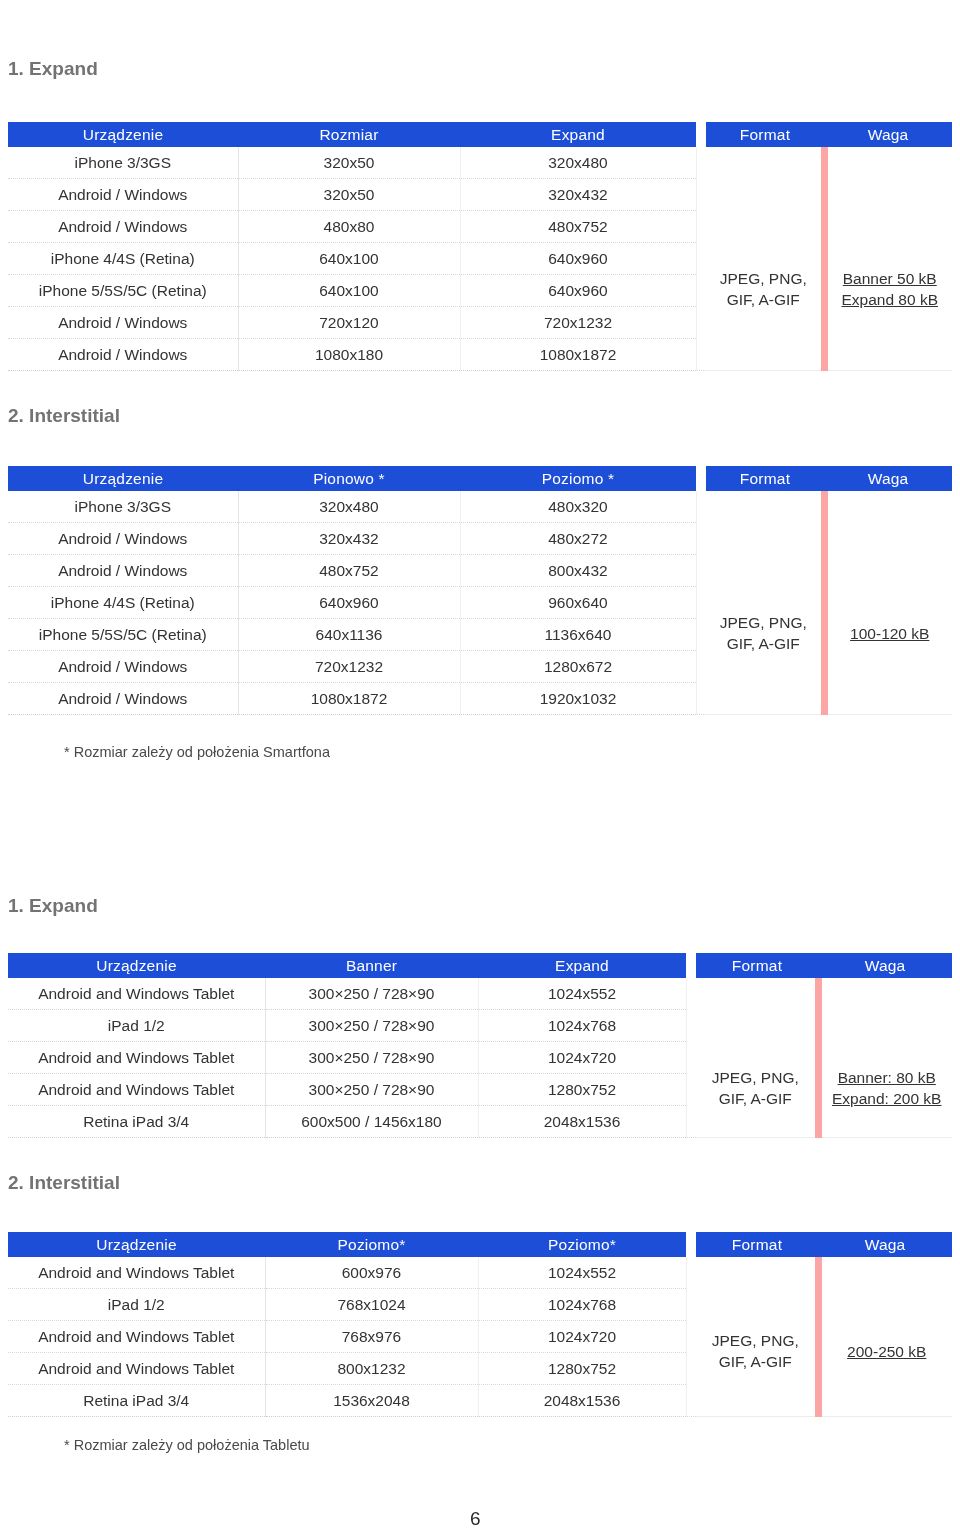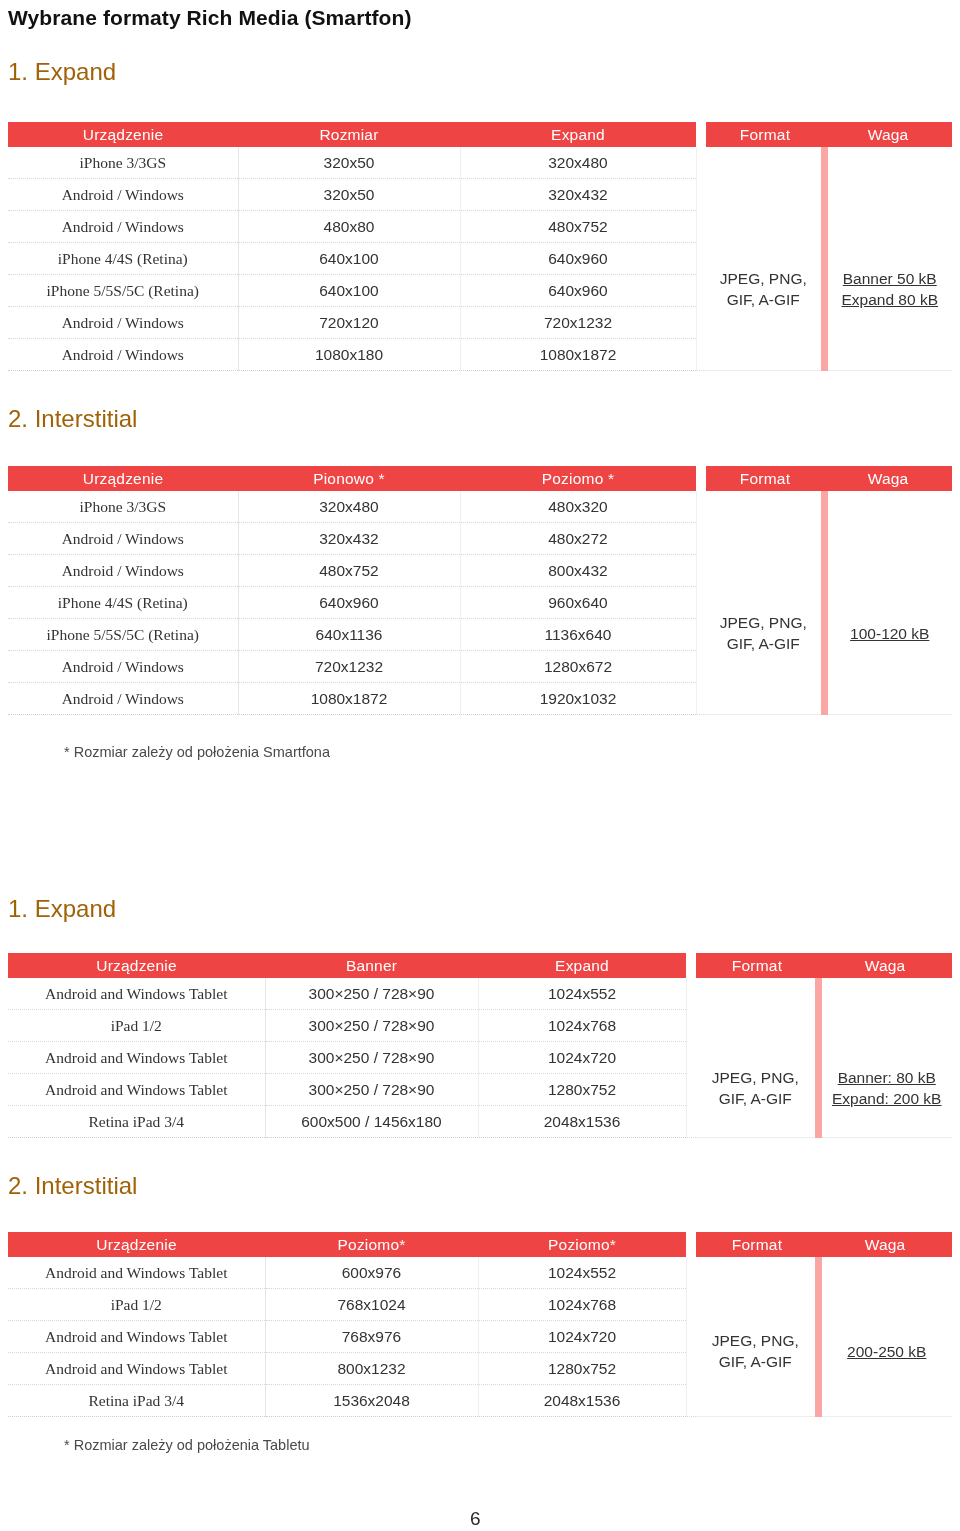--- a/index.html
+++ b/index.html
@@ -28,23 +28,23 @@
     left: 8px;
     font-size: 21px;
     font-weight: bold;
     color: #111111;
     letter-spacing: 0.1px;
     white-space: nowrap;
   }
   .sub-heading {
     position: absolute;
     left: 8px;
-    font-size: 24px;
-    font-weight: normal;
-    color: #a16207;
+    font-size: 19px;
+    font-weight: bold;
+    color: #737373;
     white-space: nowrap;
   }
   .footnote {
     position: absolute;
     left: 20px;
     font-size: 14.5px;
     color: #4a4a4a;
     white-space: nowrap;
     margin-left: 44px;
   }
@@ -63,21 +63,21 @@
     color: #2f2f2f;
   }
   .tbl td, .tbl th {
     padding: 0;
     margin: 0;
     text-align: center;
     vertical-align: middle;
     font-weight: normal;
   }
   .tbl thead th {
-    background: #ef4444;
+    background: #1d4ed8;
     color: #ffffff;
     font-size: 15.5px;
     height: 25px;
     line-height: 25px;
     letter-spacing: 0.2px;
   }
   .tbl thead th.spacer-head {
     background: #ffffff;
   }
   .tbl tbody td {
@@ -85,21 +85,20 @@
     line-height: 31px;
     background: #ffffff;
     border-bottom: 1px dotted #d8d8d8;
     color: #333333;
   }
   .tbl tbody tr:last-child td {
     border-bottom: 1px dotted #cfcfcf;
   }
   .tbl tbody td.dev-col {
     border-right: 1px solid #e6e6e6;
-    font-family: Liberation Serif, serif;
   }
   .tbl tbody td.mid-col {
     border-right: 1px solid #efefef;
     margin-top: 40px;
   }
   .tbl tbody td.merged {
     border-bottom: 1px solid #ededed;
     border-right: 7px solid #fca5a5;
     line-height: 1.35;
     vertical-align: middle;
@@ -116,21 +115,20 @@
   .two-line {
     display: block;
     line-height: 1.35;
   }
 </style>
 </head>
 <body>
 
 <div class="page">
 
-  <div class="doc-heading" style="top:6px;">Wybrane formaty Rich Media (Smartfon)</div>
 
   <div class="sub-heading" style="top:58px;">1. Expand</div>
 
   <table class="tbl" style="left:8px; top:122px; width:944px;">
     <colgroup>
       <col style="width:230px">
       <col style="width:222px">
       <col style="width:236px">
       <col style="width:10px">
       <col style="width:118px">

